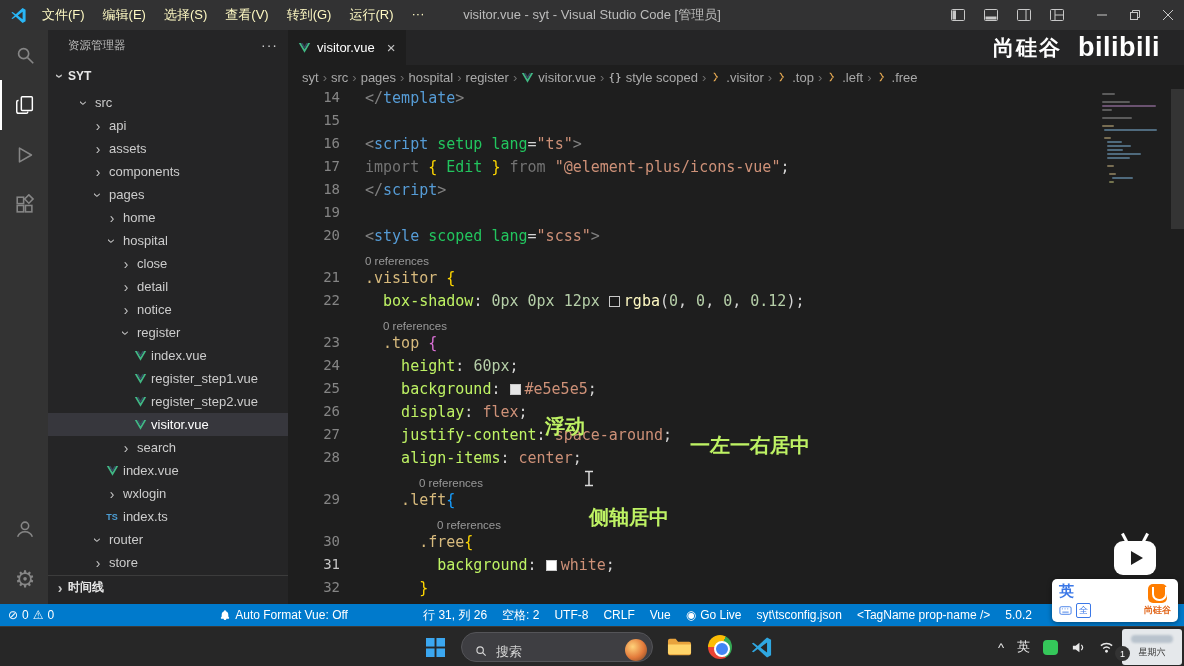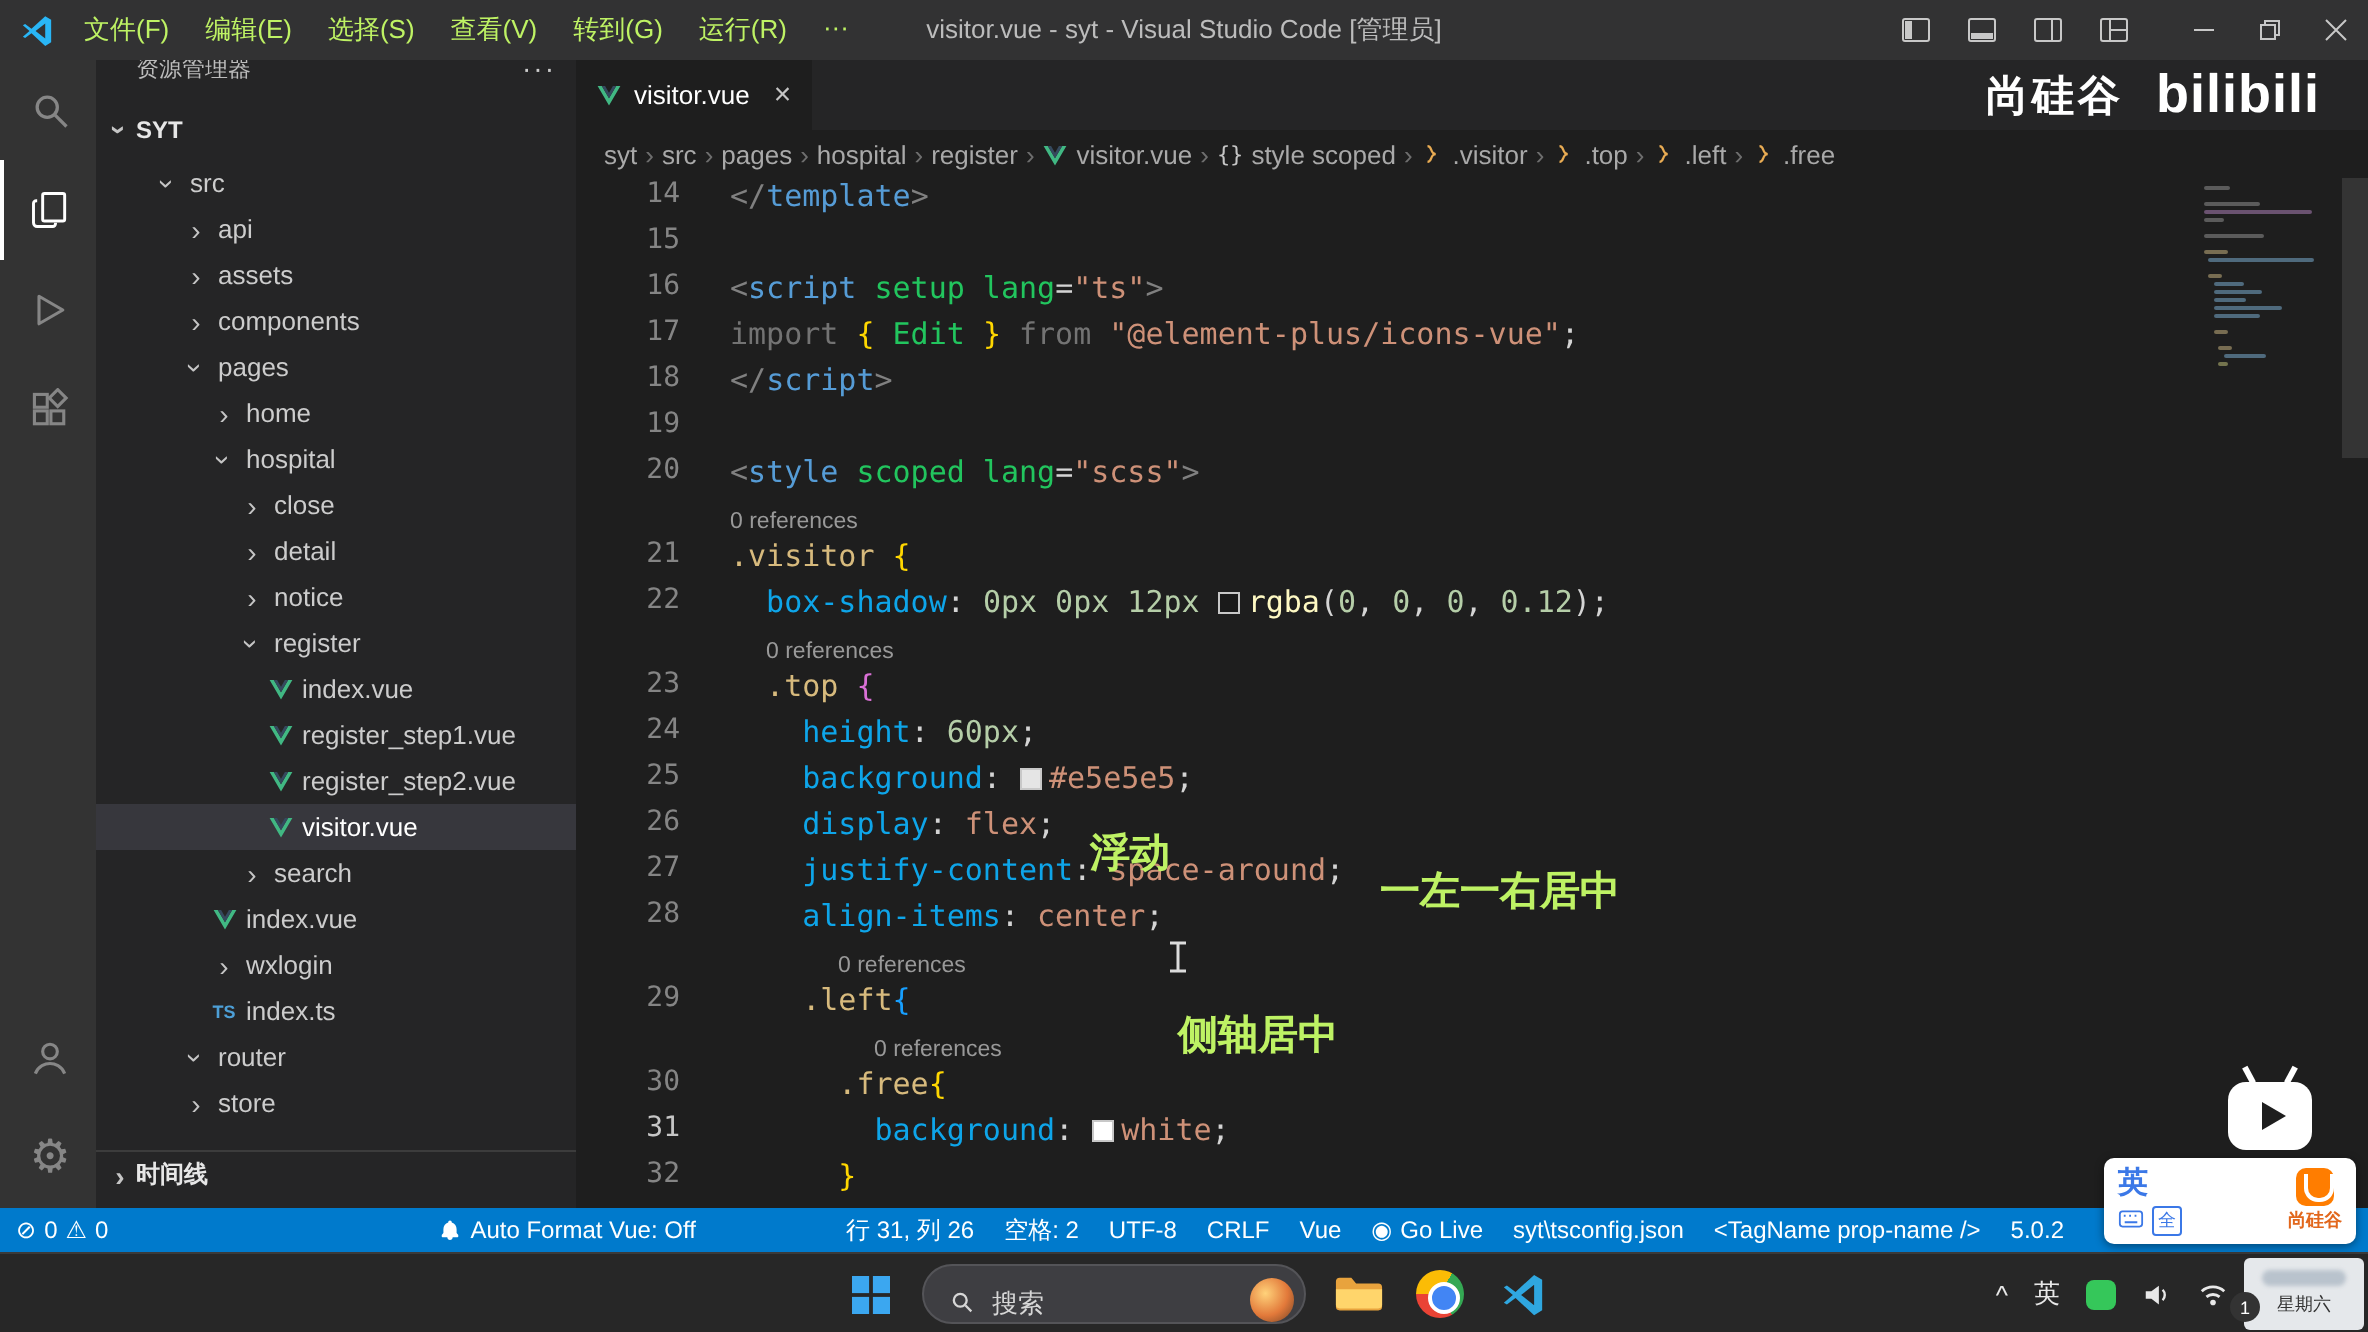--- a/index.html
+++ b/index.html
@@ -4,35 +4,35 @@
 <style>
 *{margin:0;padding:0;box-sizing:border-box}
 html,body{width:1184px;height:666px}
 body{background:#1e1e1e;font-family:"Liberation Sans","DejaVu Sans",sans-serif;overflow:hidden}
 .screen{position:absolute;top:0;left:0;width:1184px;height:666px;overflow:hidden;background:#1e1e1e}
 
 
 .titlebar{position:absolute;top:0;left:0;right:0;height:30px;background:#323233;display:flex;align-items:center;z-index:30}
 .vscode-logo{display:flex;margin:0 6px 0 10px}
 .menus{display:flex}
-.menu-item{color:#bef264;font-size:13px;padding:3px 9px;border-radius:5px;white-space:nowrap;cursor:default}
+.menu-item{color:#fef9c3;font-size:13px;padding:3px 9px;border-radius:5px;white-space:nowrap;cursor:default}
 .titlebar-title{position:absolute;left:50%;transform:translateX(-50%);color:#bcbcbc;font-size:13px;white-space:nowrap}
 .win-controls{margin-left:auto;display:flex;height:30px;align-items:center}
 .wc{width:33px;height:30px;display:flex;align-items:center;justify-content:center;color:#c8c8c8}
 .wc-min{margin-left:12px}
 
 
 .activitybar{position:absolute;top:30px;left:0;width:48px;bottom:62px;background:#333333;z-index:5}
 .ab-item{width:48px;height:50px;display:flex;align-items:center;justify-content:center;color:#868686;border-left:2px solid transparent;cursor:pointer}
 .ab-item.active{color:#ffffff;border-left-color:#ffffff}
 .ab-bottom{position:absolute;bottom:0;left:0}
 .gear-glyph{font-size:23px;line-height:1;font-family:"DejaVu Sans",sans-serif}
 
 
-.sidebar{position:absolute;top:19px;left:48px;width:240px;bottom:62px;background:#252526;color:#cccccc;z-index:4;overflow:hidden}
+.sidebar{position:absolute;top:30px;left:48px;width:240px;bottom:62px;background:#252526;color:#cccccc;z-index:4;overflow:hidden}
 .sbx-header{height:30px;display:flex;align-items:center;padding:0 10px 0 20px;font-size:11.5px;color:#bbbbbb}
 .sb-more{margin-left:auto;font-size:14px;letter-spacing:1px;color:#cccccc;cursor:pointer}
 .sbx-section{height:31px;display:flex;align-items:center;font-weight:bold;font-size:12px;color:#e7e7e7;padding-left:4px}
 .twisty{display:inline-block;width:16px;text-align:center;color:#c5c5c5;font-size:14px;line-height:1}
 .twisty.open{transform:rotate(90deg)}
 .tree-row{height:23px;display:flex;align-items:center;font-size:13px;white-space:nowrap;cursor:pointer}
 .tree-row.selected{background:#37373d;color:#ffffff}
 .tree-label{margin-left:3px}
 .file-ic{width:16px;height:15px;display:inline-flex;align-items:center;justify-content:center}
 .file-ic.ts{color:#4d9fd6;font-size:9px;font-weight:bold}
@@ -48,21 +48,21 @@
 .bc-item{display:inline-flex;align-items:center;gap:4px;cursor:pointer}
 .bc-ic{display:inline-flex;align-items:center}
 .bc-ic.braces{color:#c5c5c5;font-size:11px;font-family:"DejaVu Sans Mono",monospace}
 .code-wrap{position:absolute;top:59px;left:0;right:0;bottom:0;overflow:hidden;font-family:"DejaVu Sans Mono","Liberation Mono",monospace}
 .code-line{height:23px;display:flex;align-items:flex-start;font-size:15px}
 .gutter{flex:0 0 52px;text-align:right;color:#858585;font-size:14px;margin-right:25px}
 .code-line.active .gutter{color:#c6c6c6}
 .line-content{white-space:pre}
 .lens{height:19px;display:flex;align-items:flex-end;padding-bottom:2px;font-size:11.5px;color:#999999;font-family:"Liberation Sans",sans-serif;cursor:pointer}
 .tk-p{color:#808080}.tk-tag{color:#569cd6}.tk-attr{color:#22c55e}.tk-op{color:#d4d4d4}
-.tk-str{color:#ce9178}.tk-kw{color:#737373}.tk-sel{color:#d7ba7d}.tk-prop{color:#0ea5e9}
+.tk-str{color:#ce9178}.tk-kw{color:#737373}.tk-sel{color:#d7ba7d}.tk-prop{color:#bef264}
 .tk-num{color:#b5cea8}.tk-fn{color:#fef9c3}.tk-b1{color:#ffd700}.tk-b2{color:#da70d6}.tk-b3{color:#179fff}
 .swatch{display:inline-block;width:11px;height:11px;border:1px solid #c8c8c8;margin-right:4px;vertical-align:-1px}
 .minimap{position:absolute;top:4px;right:18px;width:64px}
 .mm-row{height:2px;margin-bottom:2px;border-radius:1px;opacity:.8}
 .scrollbar-thumb{position:absolute;top:0;right:0;width:13px;height:140px;background:rgba(121,121,121,.25)}
 .anno{position:absolute;color:#bef264;font-size:20px;font-weight:700;white-space:nowrap;font-family:"Liberation Sans",sans-serif}
 .ibeam{position:absolute;left:296px;top:381px}
 
 
 .wm{position:absolute;top:32px;right:24px;display:flex;align-items:center;gap:16px;z-index:20;color:#ffffff}

